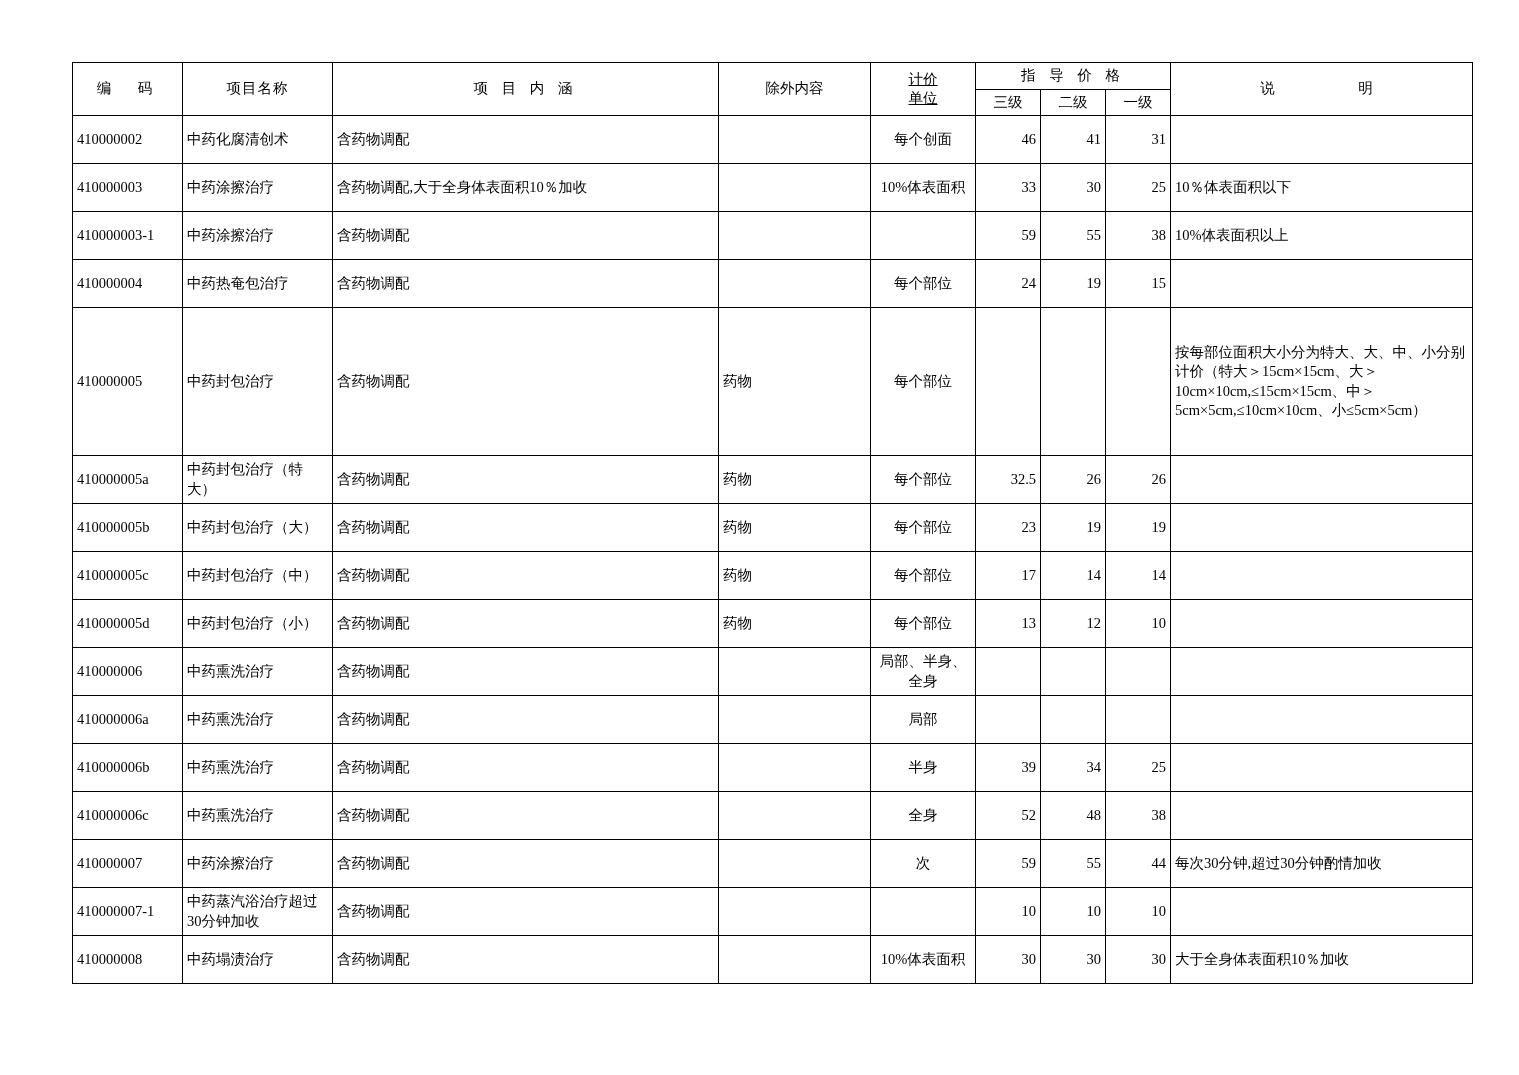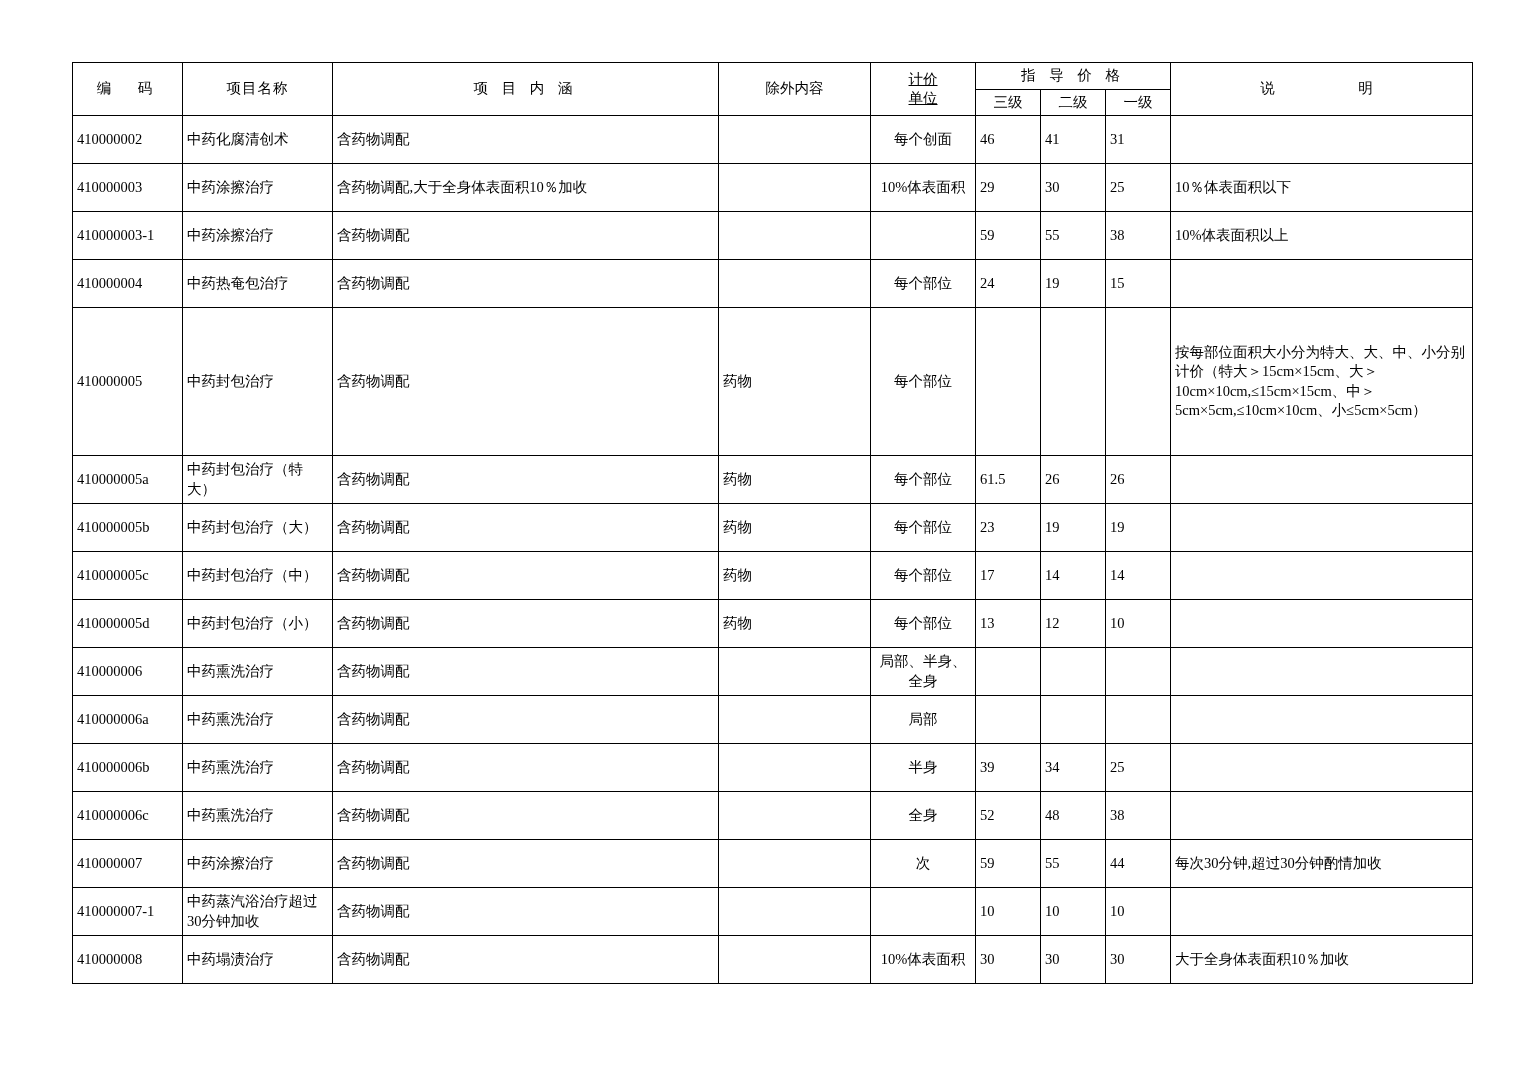--- a/index.html
+++ b/index.html
@@ -62,21 +62,21 @@
   .hdr-price { letter-spacing: 5px; }
   .hdr-note { letter-spacing: 10px; }
   .hdr-sub { font-size: 15px; }
 
   
   td.code { text-align: left; padding-left: 5px; font-size: 14.5px; }
   td.name { text-align: left; padding-left: 5px; font-size: 14.5px; line-height: 1.3; font-family: Liberation Serif, serif;}
   td.content { text-align: left; padding-left: 5px; font-size: 14px; }
   td.exclude { text-align: left; padding-left: 8px; font-size: 14.5px; }
   td.unit { text-align: center; font-size: 14.5px; line-height: 1.3; }
-  td.price { text-align: left; font-size: 14.5px; }
+  td.price { text-align: right; font-size: 14.5px; }
   td.note { text-align: left; padding-left: 5px; font-size: 14px; line-height: 1.45; }
   td.note-multi { vertical-align: top; padding-top: 6px; margin-left: 16px; }
 
   tr.r-tall td { height: 148px; }
   tr.r-std td { height: 48px; }
 </style>
 </head>
 <body>
 
 <div class="page">
@@ -122,21 +122,21 @@
           <td class="price">41</td>
           <td class="price">31</td>
           <td class="note"></td>
         </tr>
         <tr class="r-std">
           <td class="code">410000003</td>
           <td class="name">中药涂擦治疗</td>
           <td class="content">含药物调配,大于全身体表面积10％加收</td>
           <td class="exclude"></td>
           <td class="unit">10%体表面积</td>
-          <td class="price">29</td>
+          <td class="price">33</td>
           <td class="price">30</td>
           <td class="price">25</td>
           <td class="note">10％体表面积以下</td>
         </tr>
         <tr class="r-std">
           <td class="code">410000003-1</td>
           <td class="name">中药涂擦治疗</td>
           <td class="content">含药物调配</td>
           <td class="exclude"></td>
           <td class="unit"></td>
@@ -166,21 +166,21 @@
           <td class="price"></td>
           <td class="price"></td>
           <td class="note note-multi">按每部位面积大小分为特大、大、中、小分别计价（特大＞15cm×15cm、大＞10cm×10cm,≤15cm×15cm、中＞5cm×5cm,≤10cm×10cm、小≤5cm×5cm）</td>
         </tr>
         <tr class="r-std">
           <td class="code">410000005a</td>
           <td class="name">中药封包治疗（特大）</td>
           <td class="content">含药物调配</td>
           <td class="exclude">药物</td>
           <td class="unit">每个部位</td>
-          <td class="price">61.5</td>
+          <td class="price">32.5</td>
           <td class="price">26</td>
           <td class="price">26</td>
           <td class="note"></td>
         </tr>
         <tr class="r-std">
           <td class="code">410000005b</td>
           <td class="name">中药封包治疗（大）</td>
           <td class="content">含药物调配</td>
           <td class="exclude">药物</td>
           <td class="unit">每个部位</td>

